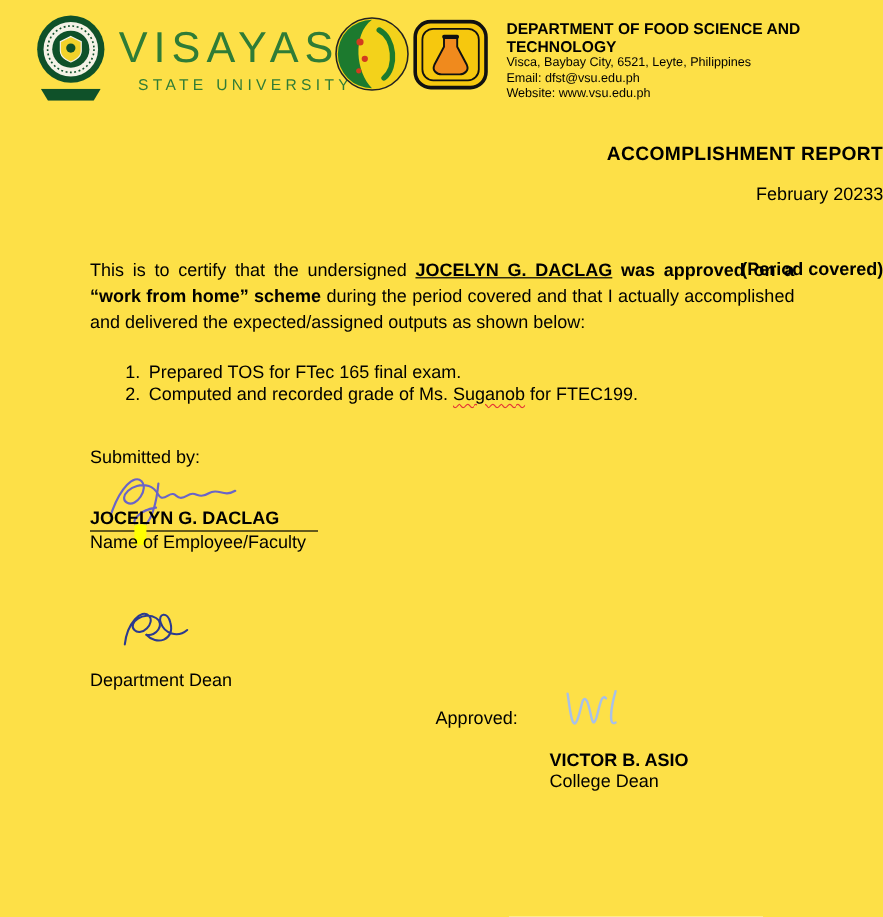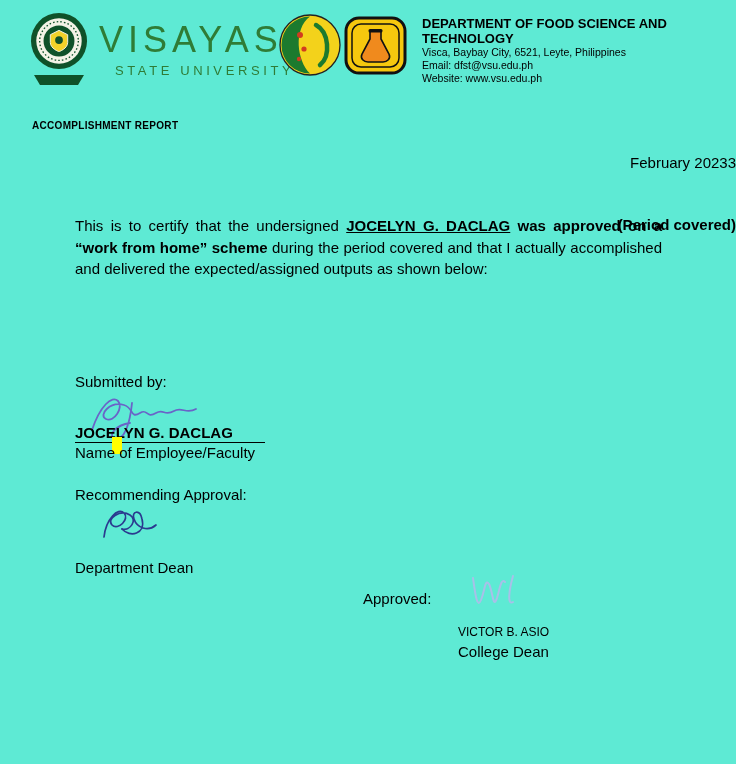--- a/index.html
+++ b/index.html
@@ -1,36 +1,36 @@
 <!DOCTYPE html>
 <html><head>
 <meta charset="utf-8">
 <style>
   html,body { margin:0; padding:0; background:#ffffff; }
   .page {
-    position:relative; width:736px; height:764px; background:#5eead4;
+    position:relative; width:736px; height:764px; background:#fde047;
     font-family:"Liberation Sans", sans-serif; color:#000; overflow:hidden;
   }
 
   
   .seal { position:absolute; left:30px; top:12px; width:58px; height:58px; }
   .seal-ribbon { position:absolute; left:34px; top:71px; width:50px; height:10px; }
   .wordmark { position:absolute; left:99px; top:22px; color:#2f7c36; }
   .wordmark .wm-main { font-size:36px; font-weight:500; letter-spacing:5px; line-height:36px; }
   .wordmark .wm-sub  { font-size:13px; font-weight:400; letter-spacing:3.6px; margin-top:5px; margin-left:16px; }
   .logo2 { position:absolute; left:279px; top:14px; width:62px; height:62px; }
   .logo3 { position:absolute; left:344px; top:16px; width:63px; height:59px; }
   .dept  { position:absolute; left:422px; top:16px; width:280px; }
   .dept .dept-title { font-size:13px; font-weight:bold; line-height:15px; }
   .dept .dept-line  { font-size:10.5px; line-height:13px; }
   .dept .dept-line:first-of-type { margin-top:2px; }
 
   
-  .doc-title { position:absolute; left:0; right:0; top:120px; text-align:left;
-               font-size:10px; font-weight:bold; letter-spacing:0.3px;padding-left:32px; }
+  .doc-title { position:absolute; left:0; right:0; top:120px; text-align:right;
+               font-size:16px; font-weight:bold; letter-spacing:0.3px; }
   .period { position:absolute; left:0; right:0; top:154px; text-align:right; font-size:15px; line-height:18px; }
   .period .period-label { font-weight:bold;margin-top:44px; }
 
   .body-par { position:absolute; left:75px; top:215px; width:587px;
               font-size:15px; line-height:21.5px; text-align:justify; margin:0; }
   .bold { font-weight:bold; }
   .bold-underline { font-weight:bold; text-decoration:underline; }
 
   .list-wrap { position:absolute; left:75px; top:302px; width:587px; font-size:15px; }
   .list-wrap ol { margin:0; padding-left:46px; }
@@ -50,21 +50,21 @@
   .employee-name { position:absolute; left:75px; top:424px; font-size:15px; }
   .employee-name .name-underline { display:inline-block; width:190px; border-bottom:1.6px solid #000;
                                    font-weight:bold; padding-bottom:1px; }
   .employee-role { position:absolute; left:75px; top:444px; font-size:15px; z-index:2; }
   .yellow-mark { position:absolute; left:112px; top:437px; width:10px; height:17px;
                  background:#ffff00; z-index:1; }
 
   .head-name { position:absolute; left:75px; top:541px; font-size:15px; font-weight:bold; }
   .head-role { position:absolute; left:75px; top:559px; font-size:15px; }
 
-  .dean-name { position:absolute; left:458px; top:625px; font-size:12px; font-weight:normal; }
+  .dean-name { position:absolute; left:458px; top:625px; font-size:15px; font-weight:bold; }
   .dean-role { position:absolute; left:458px; top:643px; font-size:15px; }
 </style>
 </head>
 <body>
 
 <div class="page">
 
   <div class="seal">
     <svg viewBox="0 0 60 60" width="58" height="58">
       <circle cx="30" cy="30" r="29" fill="#0f5129"></circle>
@@ -116,37 +116,42 @@
 
   <div class="doc-title">ACCOMPLISHMENT REPORT</div>
 
   <div class="period">
     <div>February 20233</div>
     <div class="period-label">(Period covered)</div>
   </div>
 
   <p class="body-par"><span>This is to certify that the undersigned </span><span class="bold-underline">JOCELYN G. DACLAG</span><span class="bold"> was approved on a “work from home” scheme</span><span> during the period covered and that I actually accomplished and delivered the expected/assigned outputs as shown below:</span></p>
 
+  <div class="list-wrap">
+    <ol>
+      <li><span>Prepared TOS for FTec 165 final exam.</span></li>
+      <li><span>Computed and recorded grade of Ms. </span><span class="spell">Suganob</span><span> for FTEC199.</span></li>
+    </ol>
+  </div>
 
   <div class="plain-line submitted-label">Submitted by:</div>
 
   <div class="sig1">
     <svg viewBox="0 0 142 54" width="142" height="54" fill="none" stroke="#6a64c8" stroke-width="1.8" stroke-linecap="round">
       <path d="M10,40 C18,16 30,5 36,11 C42,17 32,33 24,29 C16,25 28,11 42,15 C52,18 48,29 58,23 C66,18 64,29 74,23 C82,18 82,27 92,21 C100,16 104,25 114,19"></path>
       <path d="M50,13 C48,33 42,53 32,48 C26,45 34,35 48,33"></path>
     </svg>
   </div>
 
   <div class="employee-name">
     <span class="name-underline">JOCELYN G. DACLAG</span>
   </div>
   <div class="yellow-mark"></div>
   <div class="employee-role">Name of Employee/Faculty</div>
 
-  <div class="plain-line recommending-label">Recommending Approval:</div>
 
   <div class="sig2">
     <svg viewBox="0 0 102 50" width="102" height="50" fill="none" stroke="#2b3a8f" stroke-width="1.7" stroke-linecap="round">
       <path d="M12,36 C14,18 26,6 32,12 C38,18 26,30 20,24 C14,18 28,8 38,14 C46,19 38,30 30,28"></path>
       <path d="M30,28 C38,37 54,33 50,18 C48,8 39,10 42,18 C45,27 56,31 64,24"></path>
     </svg>
   </div>
 
   <div class="head-role">Department Dean</div>
 

